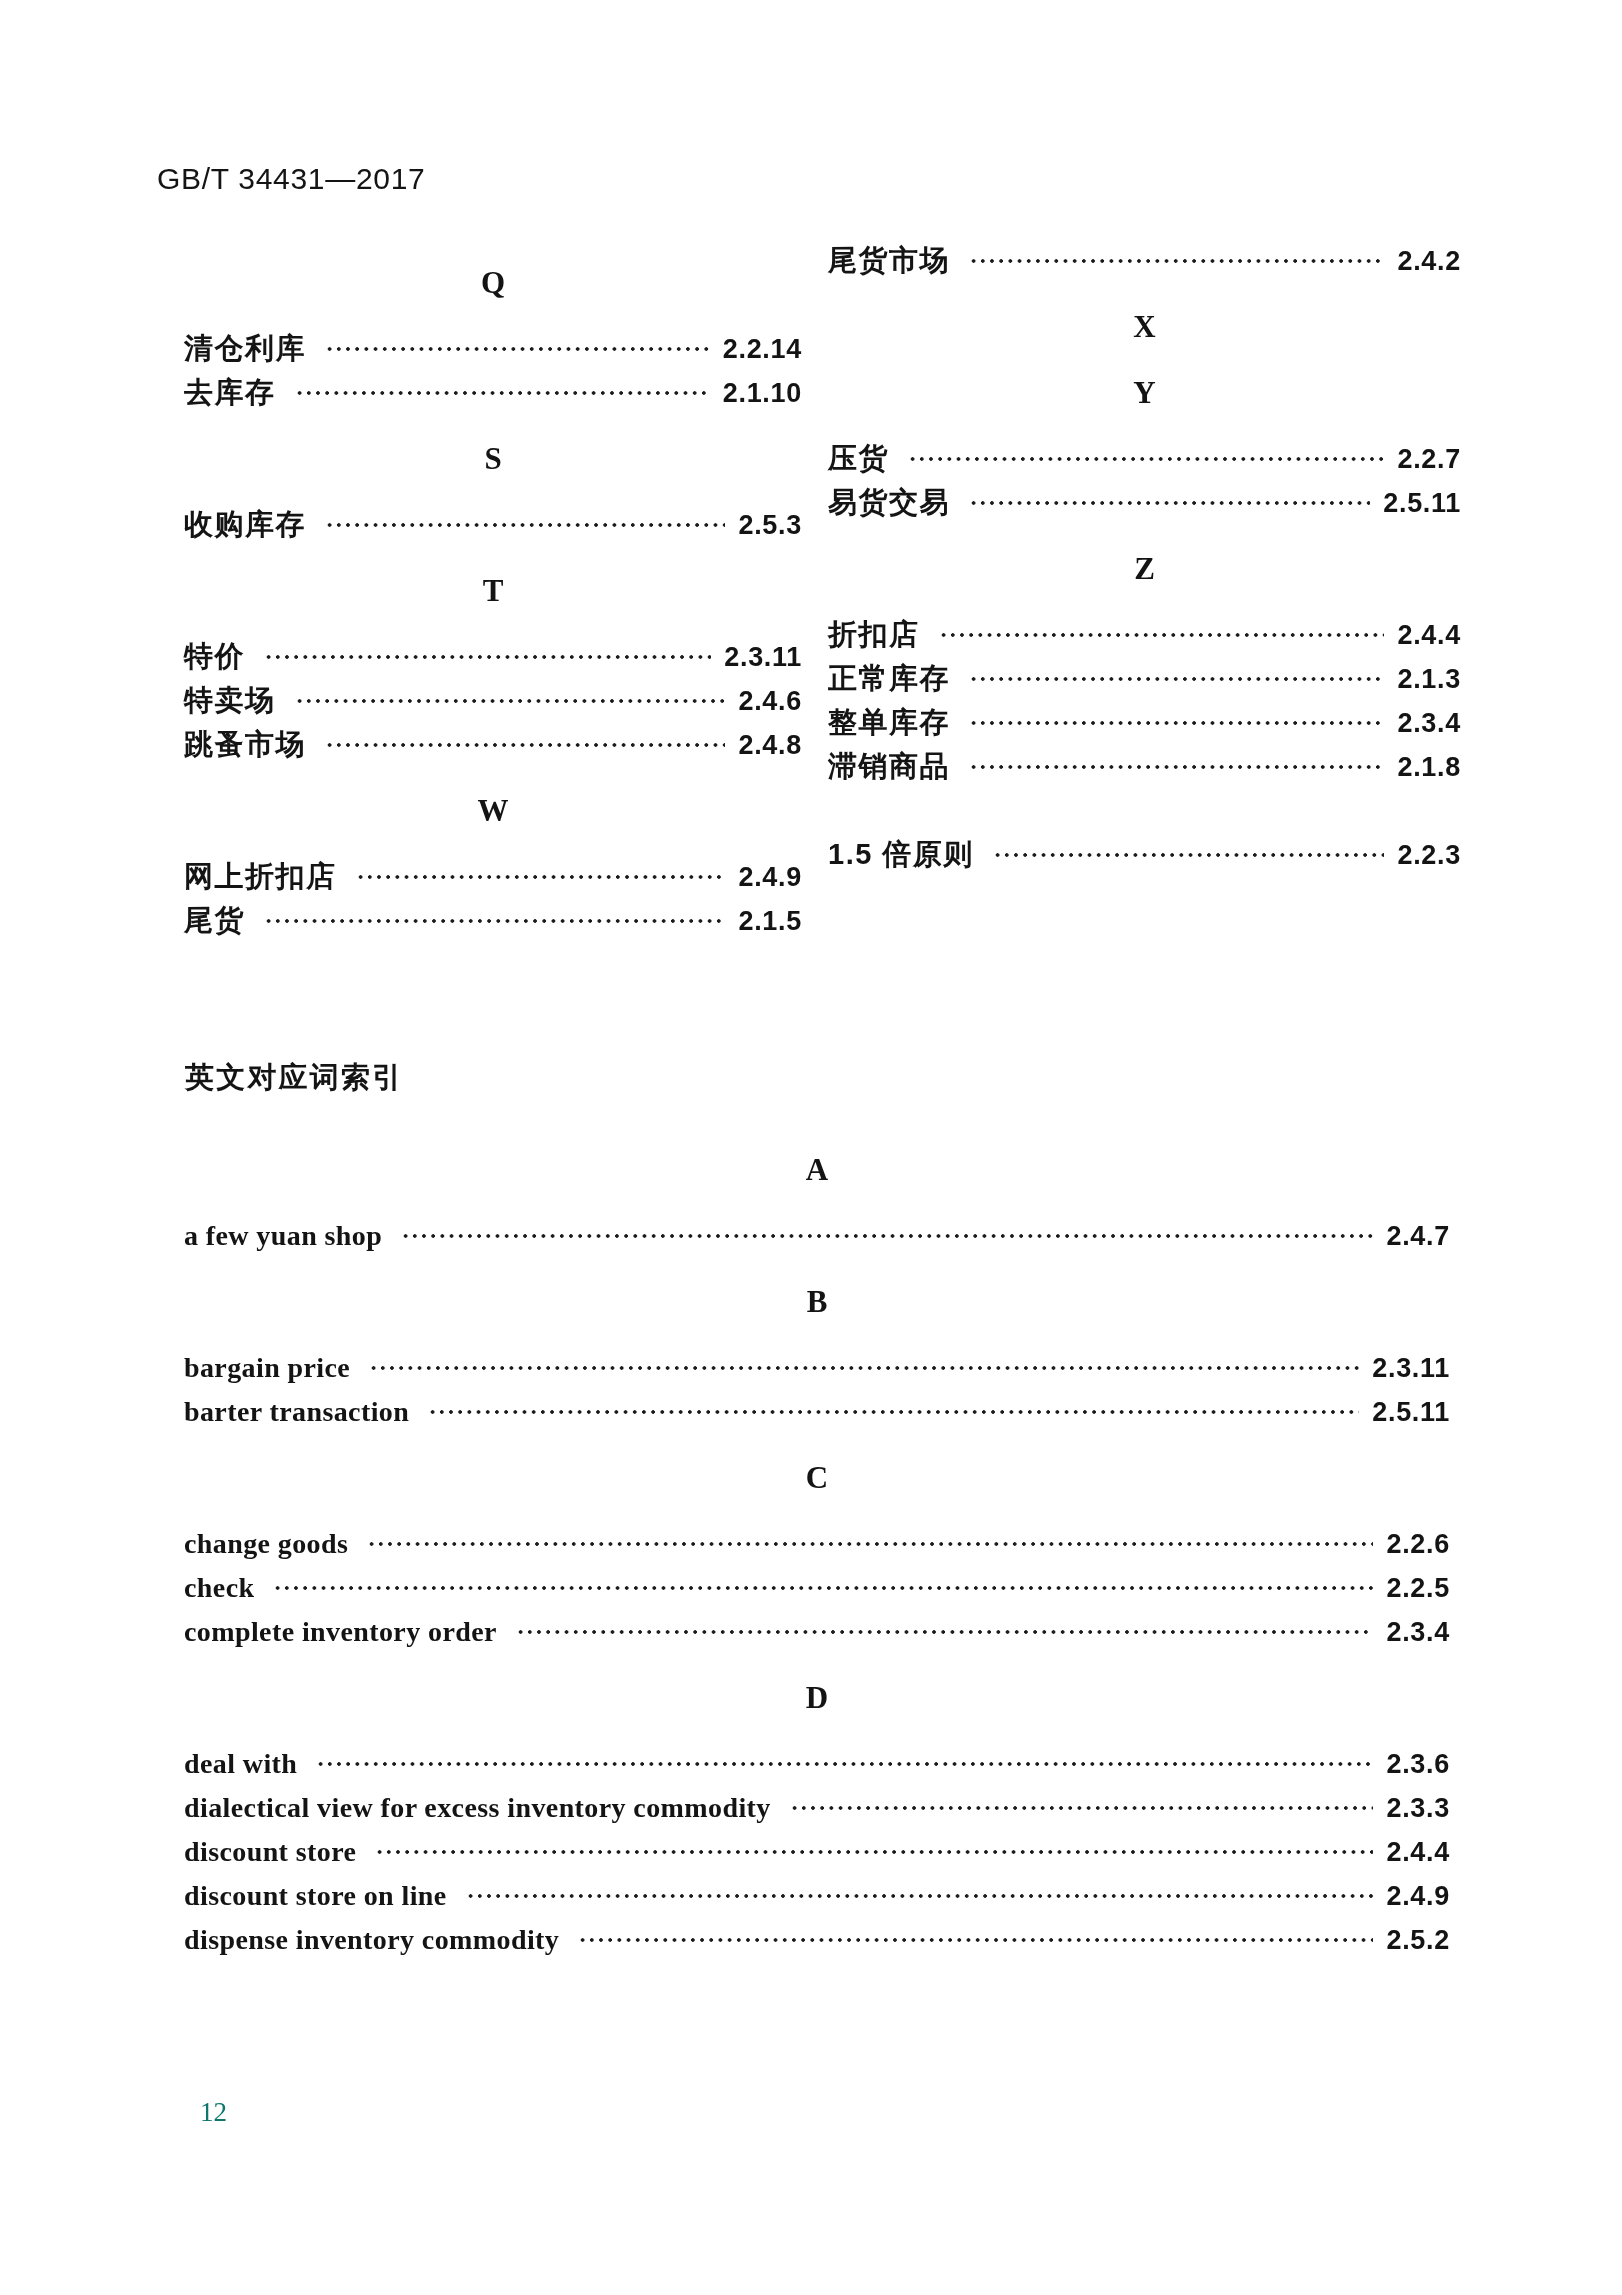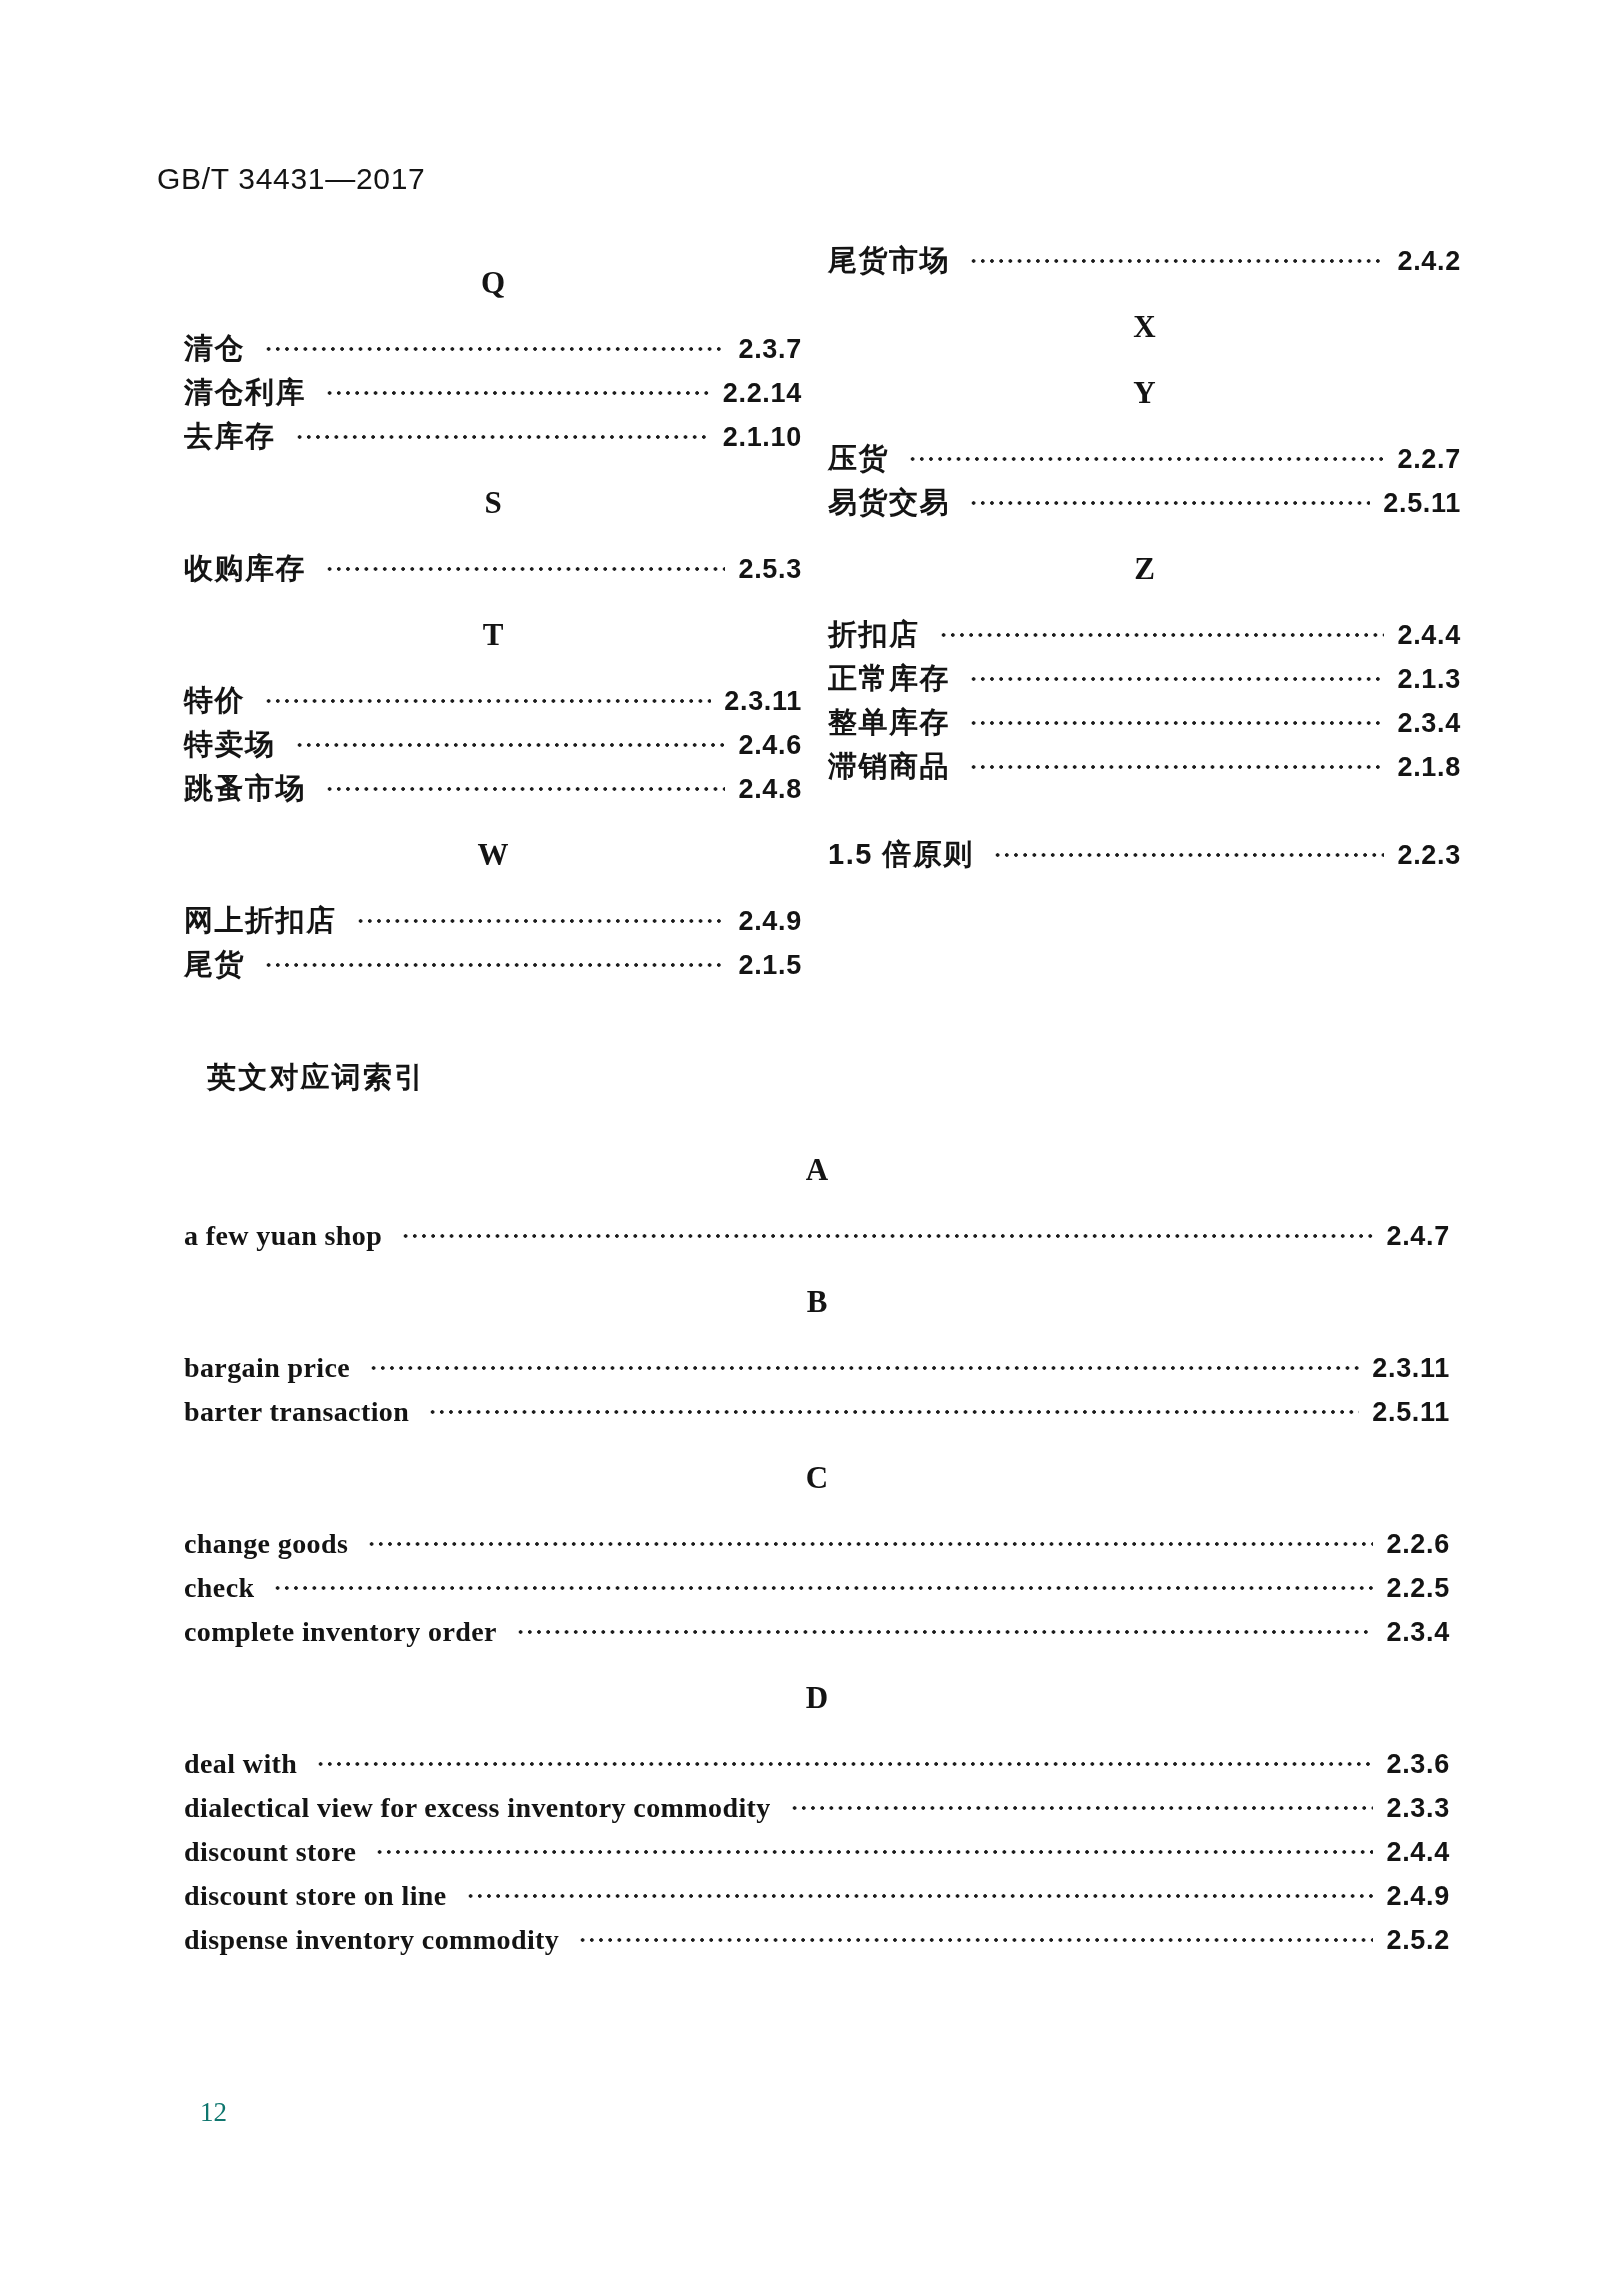--- a/index.html
+++ b/index.html
@@ -95,21 +95,20 @@
     position: absolute;
     left: 185px;
     top: 1056px;
     height: 44px;
     display: flex;
     align-items: center;
     font-weight: 700;
     font-size: 29px;
     letter-spacing: 2.2px;
     white-space: nowrap;
-    margin-left: 22px;
   }
   .en-index {
     position: absolute;
     left: 184px;
     top: 1148px;
     width: 1266px;
   }
   .en-index .letter-row:first-child { margin-top: 0; }
   .en-index .term {
     font-family: "Liberation Serif", "DejaVu Serif", serif;
@@ -137,25 +136,20 @@
 <div class="page">
 
   <div class="doc-header">GB/T 34431—2017</div>
 
   <div class="cn-index">
     <div class="col col-left" id="cn-left">
         <div class="letter-row">
     <span class="letter">Q</span>
   </div>
         <div class="entry-row">
-    <span class="term">清仓</span>
-    <span class="leader"></span>
-    <span class="ref">2.3.7</span>
-  </div>
-        <div class="entry-row">
     <span class="term">清仓利库</span>
     <span class="leader"></span>
     <span class="ref">2.2.14</span>
   </div>
         <div class="entry-row">
     <span class="term">去库存</span>
     <span class="leader"></span>
     <span class="ref">2.1.10</span>
   </div>
         <div class="letter-row">

